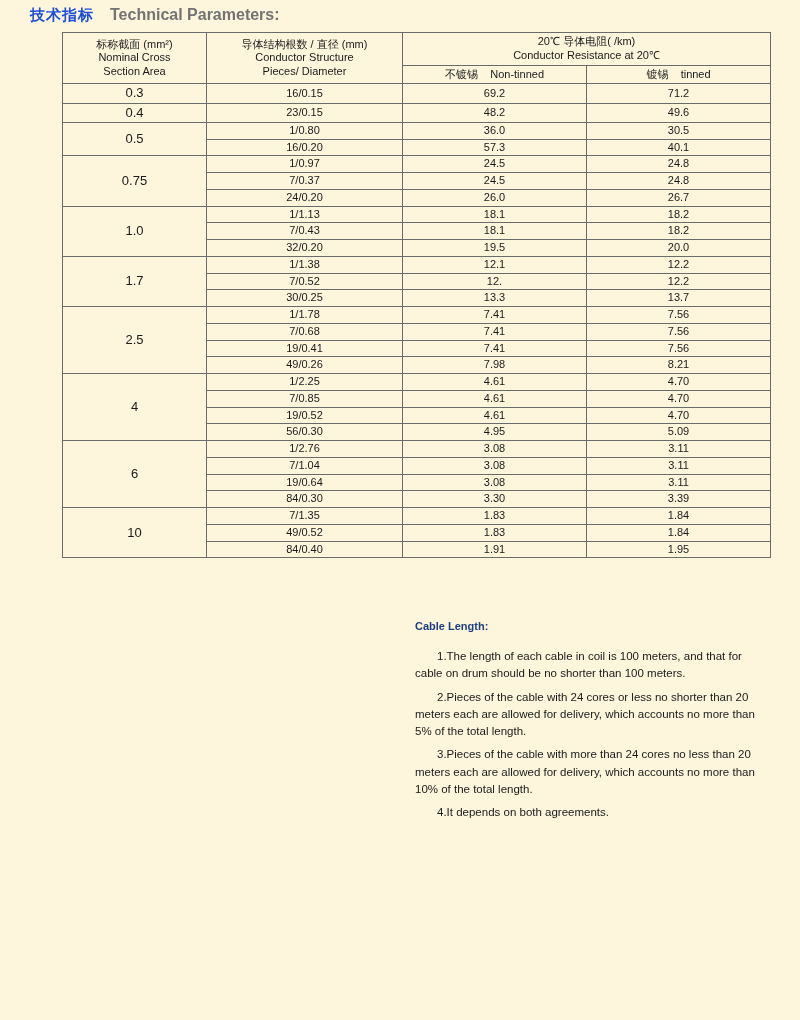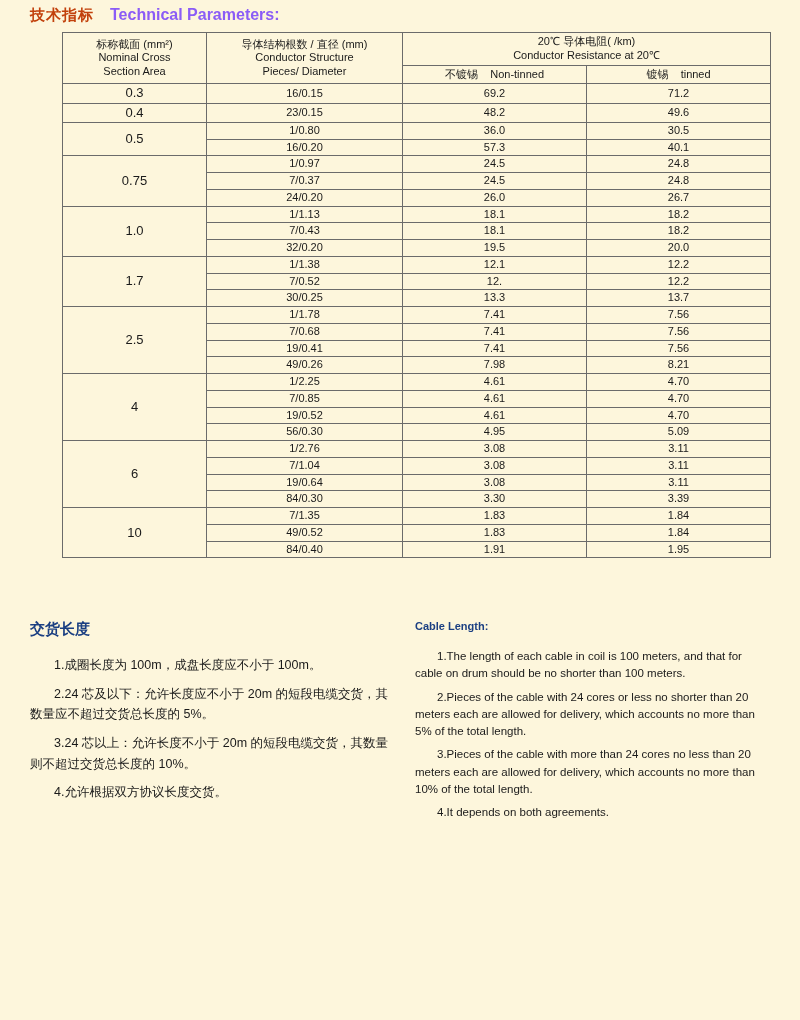--- a/index.html
+++ b/index.html
@@ -28,27 +28,27 @@
     position: absolute;
     top: 6px;
     left: 30px;
     display: flex;
     align-items: baseline;
     gap: 16px;
   }
   .title-cn {
     font-size: 15px;
     font-weight: bold;
-    color: #c2410c;
+    color: #1d4ed8;
     letter-spacing: 1px;
   }
   .title-en {
     font-size: 16px;
     font-weight: bold;
-    color: #8b5cf6;
+    color: #737373;
   }
 
   
   .table-wrap {
     position: absolute;
     top: 32px;
     left: 62px;
     width: 708px;
   }
   table.params {
@@ -321,29 +321,20 @@
           </tr>
           <tr>
             <td class="struct">84/0.40</td>
             <td class="res">1.91</td>
             <td class="res">1.95</td>
           </tr>
         </tbody>
     </table>
   </div>
 
-  <div class="sec-cn">
-    <div class="sec-title">交货长度</div>
-    <div id="cn-items">
-        <p class="ind">1.成圈长度为 100m，成盘长度应不小于 100m。</p>
-        <p class="ind">2.24 芯及以下：允许长度应不小于 20m 的短段电缆交货，其数量应不超过交货总长度的 5%。</p>
-        <p class="ind">3.24 芯以上：允许长度不小于 20m 的短段电缆交货，其数量则不超过交货总长度的 10%。</p>
-        <p class="ind">4.允许根据双方协议长度交货。</p>
-      </div>
-  </div>
 
   <div class="sec-en">
     <div class="sec-title en">Cable Length:</div>
     <div id="en-items">
         <p class="ind">1.The length of each cable in coil is 100 meters, and that for cable on drum should be no shorter than 100 meters.</p>
         <p class="ind">2.Pieces of the cable  with 24 cores or less no shorter than 20 meters each are allowed for delivery, which accounts no more than 5% of the total length.</p>
         <p class="ind">3.Pieces of the cable with more than 24 cores no less than 20 meters each are allowed for delivery, which accounts  no more than 10% of the total length.</p>
         <p class="ind">4.It depends on both agreements.</p>
       </div>
   </div>

